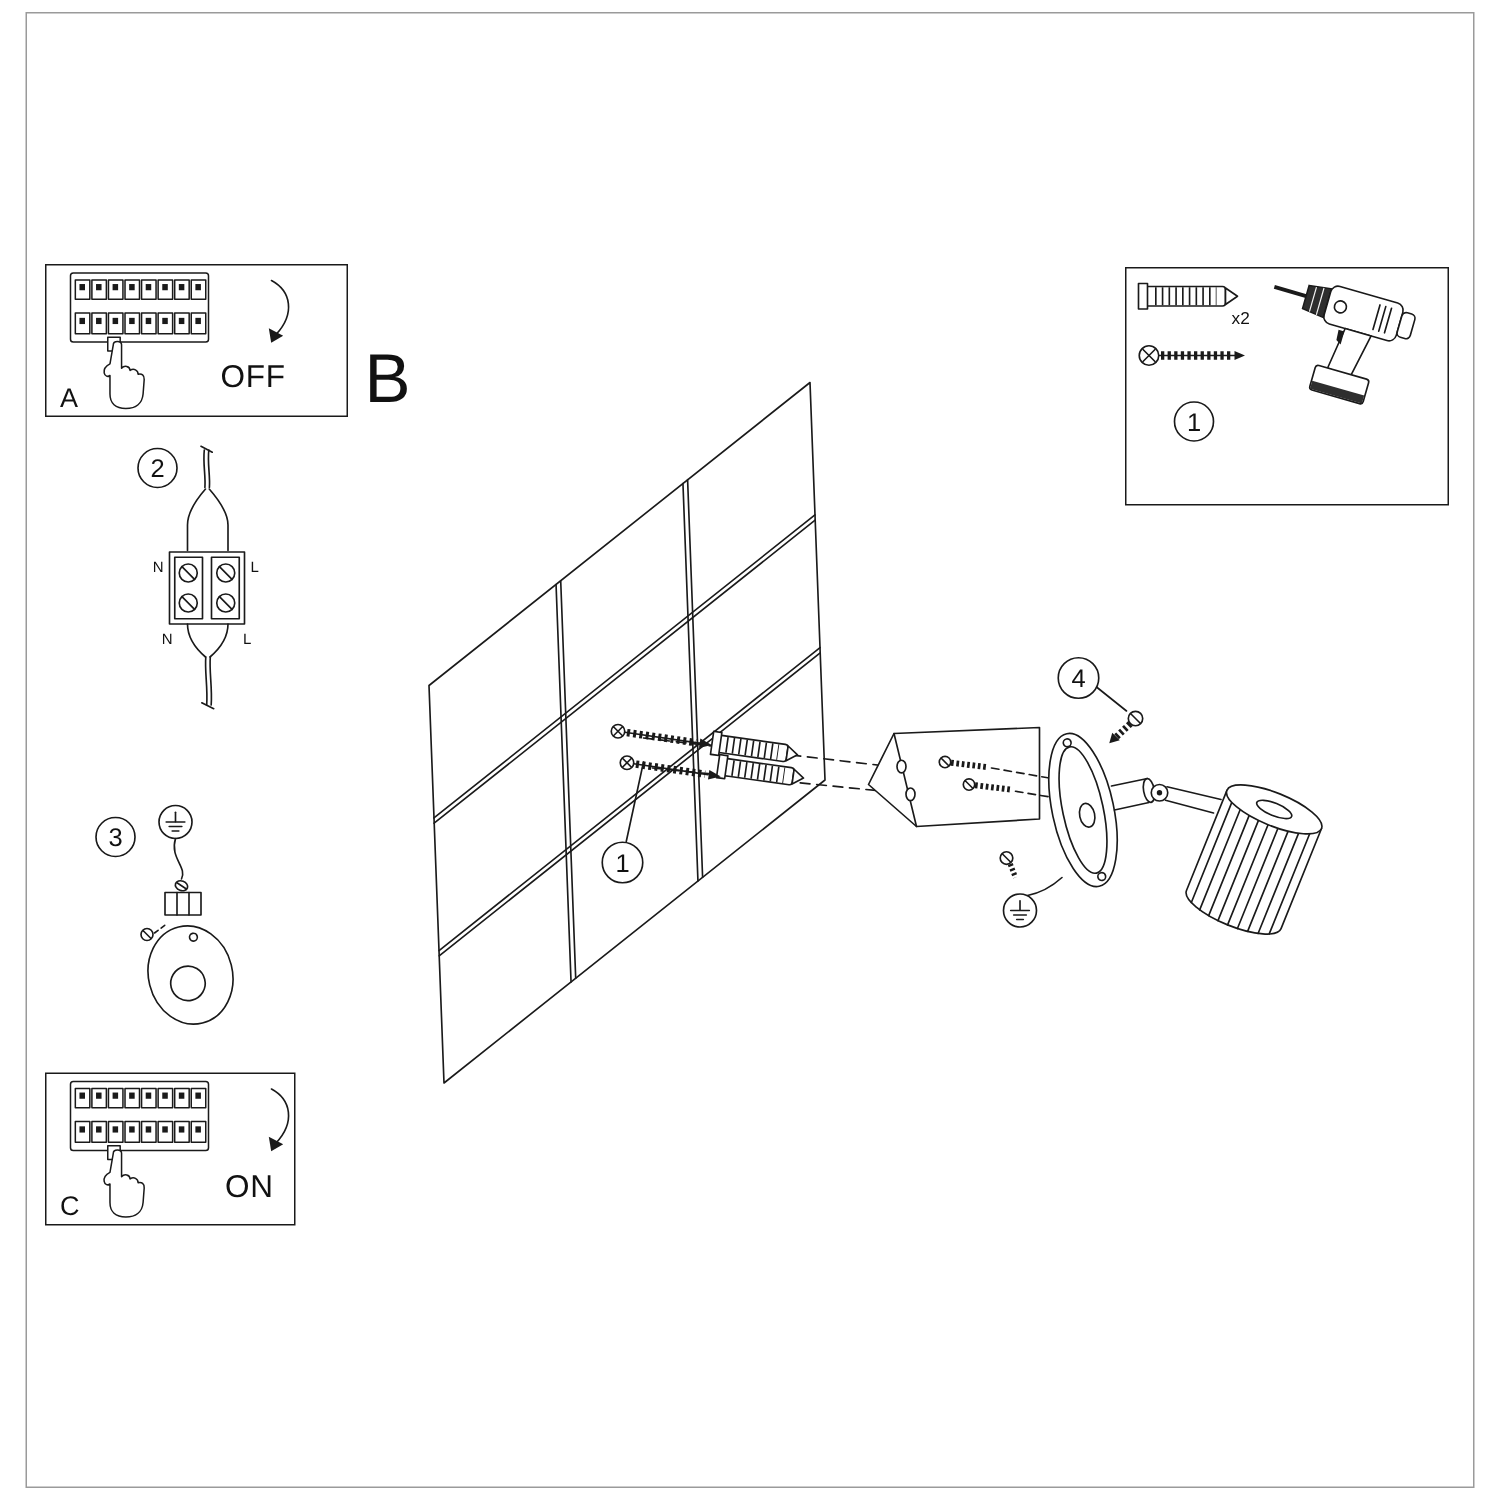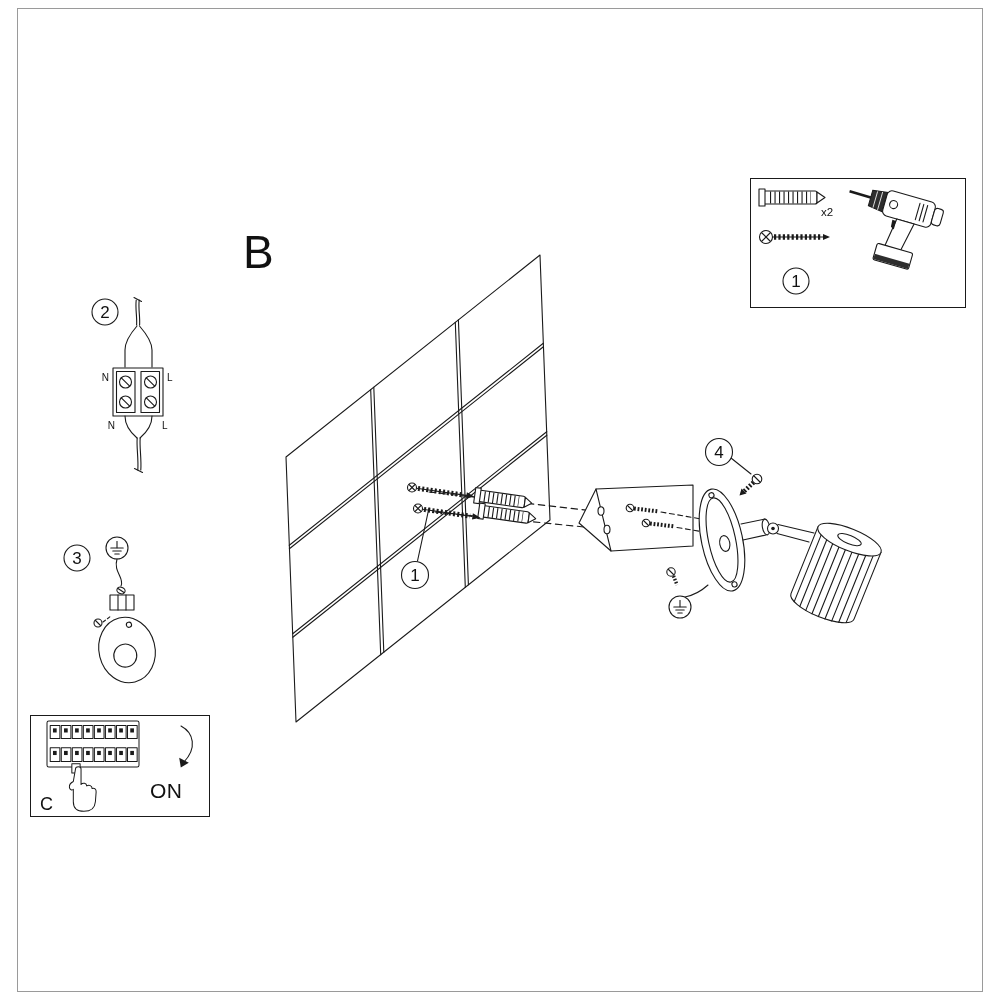--- a/index.html
+++ b/index.html
@@ -2,22 +2,22 @@
 <html><head>
 <meta charset="utf-8">
 <style>
   * { margin:0; padding:0; box-sizing:border-box; }
   html,body { width:1000px; height:1000px; background:#fff; overflow:hidden;
               font-family:"Liberation Sans","DejaVu Sans",sans-serif; color:#111; }
   .sheet { position:absolute; inset:0; width:1000px; height:1000px; background:#fff; }
   .frame { position:absolute; left:17px; top:8px; width:966px; height:984px; border:1px solid #9a9a9a; }
   .box   { position:absolute; border:1.3px solid #1a1a1a; background:#fff; }
   .panel-a { left:30px; top:176px; width:202px; height:102px; }
-  .panel-c { left:30px; top:715px; width:180px; height:102px; }
-  .parts-box { left:750px; top:178px; width:216px; height:130px; }
+  .panel-c { left:30px; top:715px; width:167px; height:102px; }
+  .parts-box { left:750px; top:178px; width:216px; height:159px; }
   .big-b { position:absolute; left:243px; top:229px; font-size:46px; line-height:1; color:#111; }
   .caption { position:absolute; left:649px; top:778px; font-size:10.5px; line-height:1.75; color:#1a1a1a; }
   svg { display:block; }
   .ln { stroke:#1a1a1a; stroke-width:1.1; fill:none; stroke-linecap:round; stroke-linejoin:round; }
   .fw { fill:#fff; }
   .fd { fill:#1a1a1a; stroke:none; }
   text { font-family:"Liberation Sans","DejaVu Sans",sans-serif; fill:#111; }
   .num { font-size:17px; text-anchor:middle; }
   .lbl { font-size:18px; }
   .state { font-size:21px; letter-spacing:0.5px; }
@@ -199,20 +199,31 @@
       <text x="719" y="458" class="num">4</text>
       <g>
         <line x1="753.5" y1="482.5" x2="744" y2="491.5" stroke="#1a1a1a" stroke-width="4.5" stroke-dasharray="1.8 1.8"></line>
         <circle cx="757" cy="479" r="4.8" class="ln fw"></circle>
         <line x1="754" y1="476" x2="760" y2="482" class="ln" stroke-width="1"></line>
         <polygon points="746.5,493.5 741.5,488.5 739.5,495.5" class="fd"></polygon>
       </g>
     </g>
   </svg>
 
+  <div class="box panel-a">
+    <svg width="199" height="99" viewBox="0 0 199 99">
+      <use href="#sym-breaker-hand" transform="translate(16,5) scale(0.92)"></use>
+      <g>
+        <path d="M150,10 C163,17 166,32 153,46" class="ln"></path>
+        <polygon points="149.8,51.5 157.8,46.8 148.2,41.8" class="fd"></polygon>
+      </g>
+      <text x="116" y="81" class="state">OFF</text>
+      <text x="9" y="94" class="lbl">A</text>
+    </svg>
+  </div>
 
   <div class="big-b">B</div>
 
   <svg style="position:absolute;left:85px;top:292px" width="110" height="200" viewBox="0 0 110 200">
     <g>
       <circle cx="20" cy="20" r="13" class="ln fw"></circle>
       <text x="20" y="26" class="num">2</text>
     </g>
     <g>
       <line x1="49" y1="5.5" x2="56.5" y2="9.5" class="ln" stroke-width="0.9"></line>

